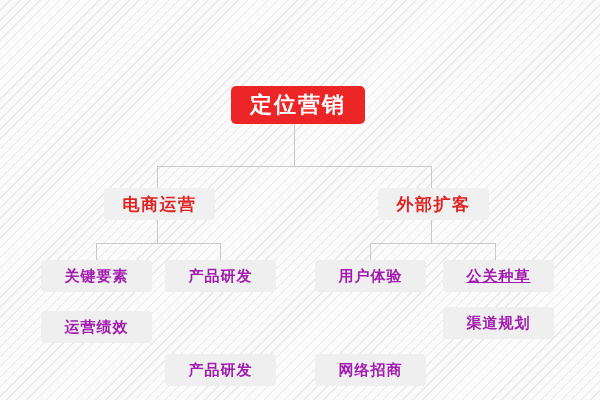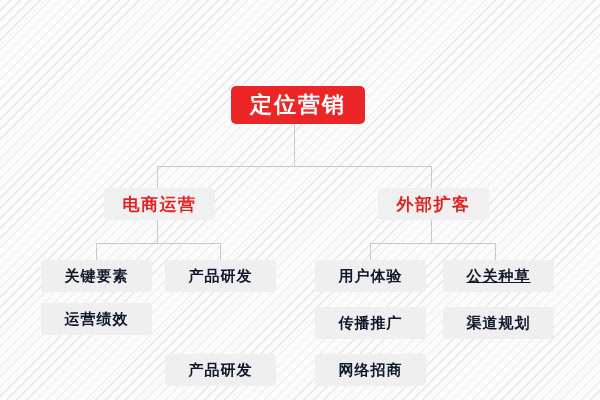--- a/index.html
+++ b/index.html
@@ -60,21 +60,21 @@
   .node-branch {
     background: #f0f0f0;
     color: #e02322;
     font-size: 17px;
     font-weight: bold;
     letter-spacing: 1.5px;
   }
 
   .node-leaf {
     background: #efefef;
-    color: #0f172a;
+    color: #a21caf;
     font-size: 15px;
     font-weight: bold;
     letter-spacing: 1px;
     text-align: right;
   }
 </style>
 </head>
 <body>
 
 <div id="diagram">
@@ -105,36 +105,33 @@
   <div class="node node-branch" style="left:378px; top:152px; width:111px; height:32px;">
     <span>外部扩客</span>
   </div>
 
   <div class="node node-leaf" style="left:41px; top:224px; width:111px; height:32px;">
     <span>关键要素</span>
   </div>
   <div class="node node-leaf" style="left:165px; top:224px; width:111px; height:32px;">
     <span>产品研发</span>
   </div>
-  <div class="node node-leaf" style="left:41px; top:267px; width:111px; height:32px;">
+  <div class="node node-leaf" style="left:41px; top:275px; width:111px; height:32px;">
     <span>运营绩效</span>
   </div>
   <div class="node node-leaf" style="left:165px; top:318px; width:111px; height:32px;">
     <span>产品研发</span>
   </div>
 
   <div class="node node-leaf" style="left:315px; top:224px; width:111px; height:32px;">
     <span>用户体验</span>
   </div>
   <div class="node node-leaf" style="left:443px; top:224px; width:111px; height:32px;text-decoration:underline;">
     <span>公关种草</span>
   </div>
-  <div class="node node-leaf" style="left:315px; top:271px; width:111px; height:32px;">
-    <span>传播推广</span>
-  </div>
   <div class="node node-leaf" style="left:443px; top:271px; width:111px; height:32px;">
     <span>渠道规划</span>
   </div>
   <div class="node node-leaf" style="left:315px; top:318px; width:111px; height:32px;">
     <span>网络招商</span>
   </div>
 
 </div>
 
 </body></html>

